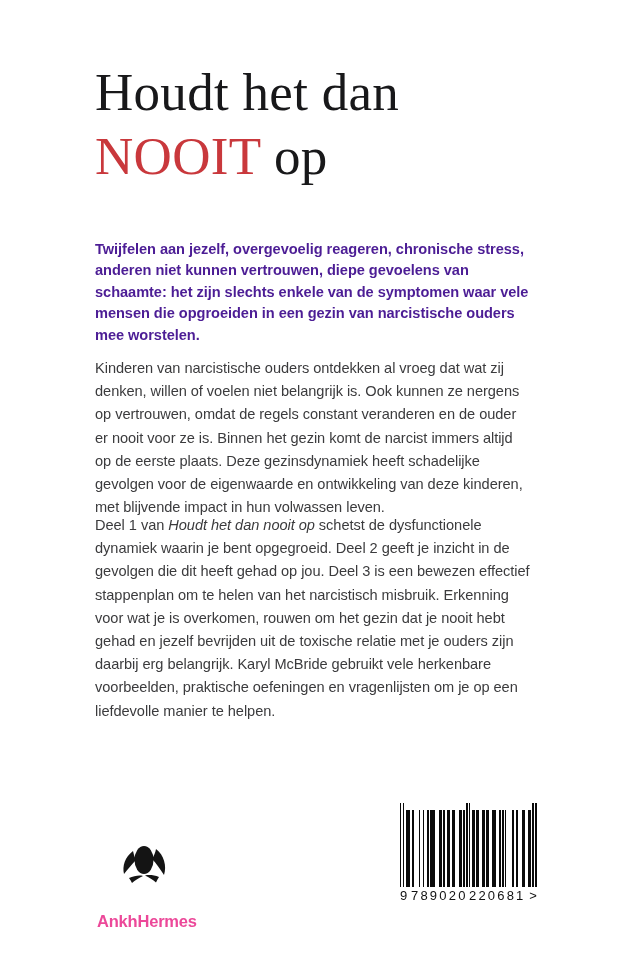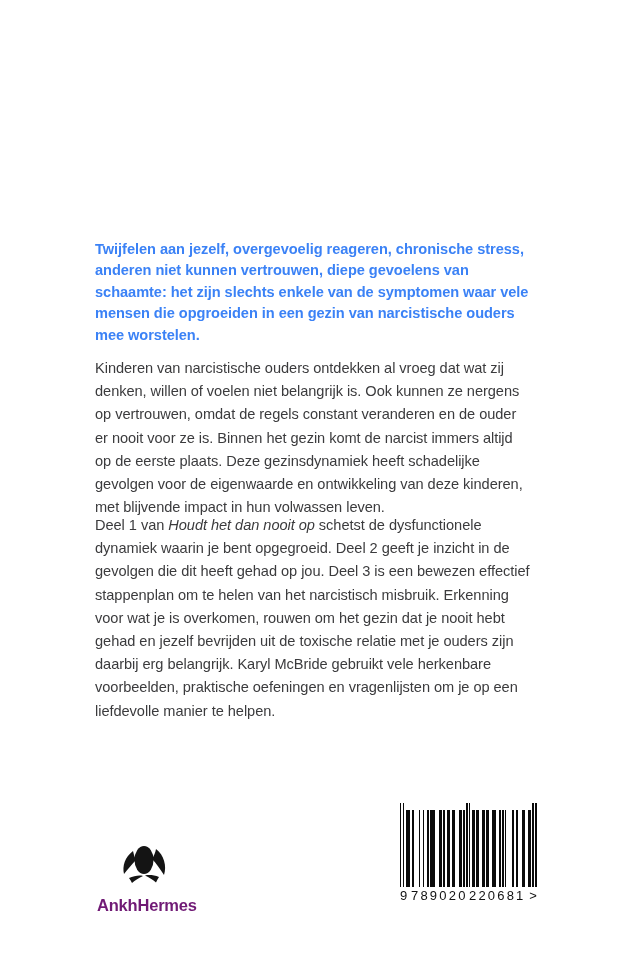--- a/index.html
+++ b/index.html
@@ -45,21 +45,21 @@
 
   
   .lead {
     position: absolute;
     left: 95px;
     top: 239px;
     width: 435px;
     font-size: 14.6px;
     line-height: 21.4px;
     font-weight: bold;
-    color: #3b82f6;
+    color: #4c1d95;
     letter-spacing: -0.05px;
   }
 
   
   .body-para {
     position: absolute;
     left: 95px;
     width: 437px;
     font-size: 14.6px;
     line-height: 23.2px;
@@ -82,23 +82,23 @@
   }
   .publisher-mark {
     width: 62px;
     height: 50px;
     display: block;
     margin-left: 20px;
   }
   .publisher-name {
     font-size: 16.5px;
     font-weight: bold;
-    color: #701a75;
+    color: #ec4899;
     letter-spacing: -0.2px;
-    margin-top: 4px;
+    margin-top: 20px;
     display: block;
   }
 
   
   .barcode-area {
     position: absolute;
     left: 400px;
     top: 803px;
     width: 142px;
   }
@@ -144,20 +144,24 @@
   .digit-right {
     width: 12px;
     text-align: right;
   }
 </style>
 </head>
 <body>
 
 <div class="page">
 
+  <div class="title-block">
+    <div class="title-line">Houdt het dan</div>
+    <div class="title-line"><span class="title-accent">NOOIT</span> <span>op</span></div>
+  </div>
 
   <div class="lead">Twijfelen aan jezelf, overgevoelig reageren, chronische stress, anderen niet kunnen vertrouwen, diepe gevoelens van schaamte: het zijn slechts enkele van de symptomen waar vele mensen die opgroeiden in een gezin van narcistische ouders mee worstelen.</div>
 
   <div class="body-para" id="para-1">Kinderen van narcistische ouders ontdekken al vroeg dat wat zij denken, willen of voelen niet belangrijk is. Ook kunnen ze nergens op vertrouwen, omdat de regels constant veranderen en de ouder er nooit voor ze is. Binnen het gezin komt de narcist immers altijd op de eerste plaats. Deze gezinsdynamiek heeft schadelijke gevolgen voor de eigenwaarde en ontwikkeling van deze kinderen, met blijvende impact in hun volwassen leven.</div>
 
   <div class="body-para" id="para-2"><span>Deel 1 van </span><span class="book-title-italic">Houdt het dan nooit op</span><span> schetst de dysfunctionele dynamiek waarin je bent opgegroeid. Deel 2 geeft je inzicht in de gevolgen die dit heeft gehad op jou. Deel 3 is een bewezen effectief stappenplan om te helen van het narcistisch misbruik. Erkenning voor wat je is overkomen, rouwen om het gezin dat je nooit hebt gehad en jezelf bevrijden uit de toxische relatie met je ouders zijn daarbij erg belangrijk. Karyl McBride gebruikt vele herkenbare voorbeelden, praktische oefeningen en vragenlijsten om je op een liefdevolle manier te helpen.</span></div>
 
   <div class="publisher">
     <svg class="publisher-mark" viewBox="0 0 62 50">
 

